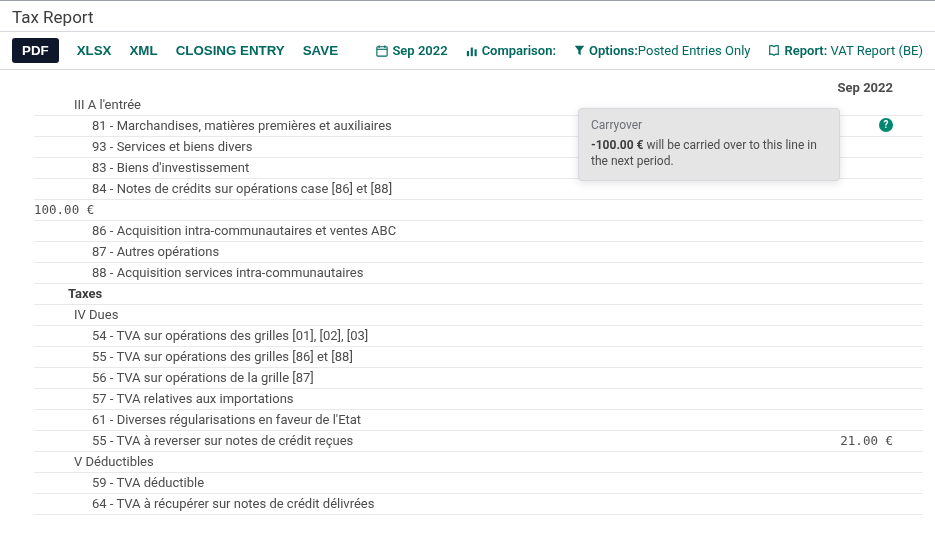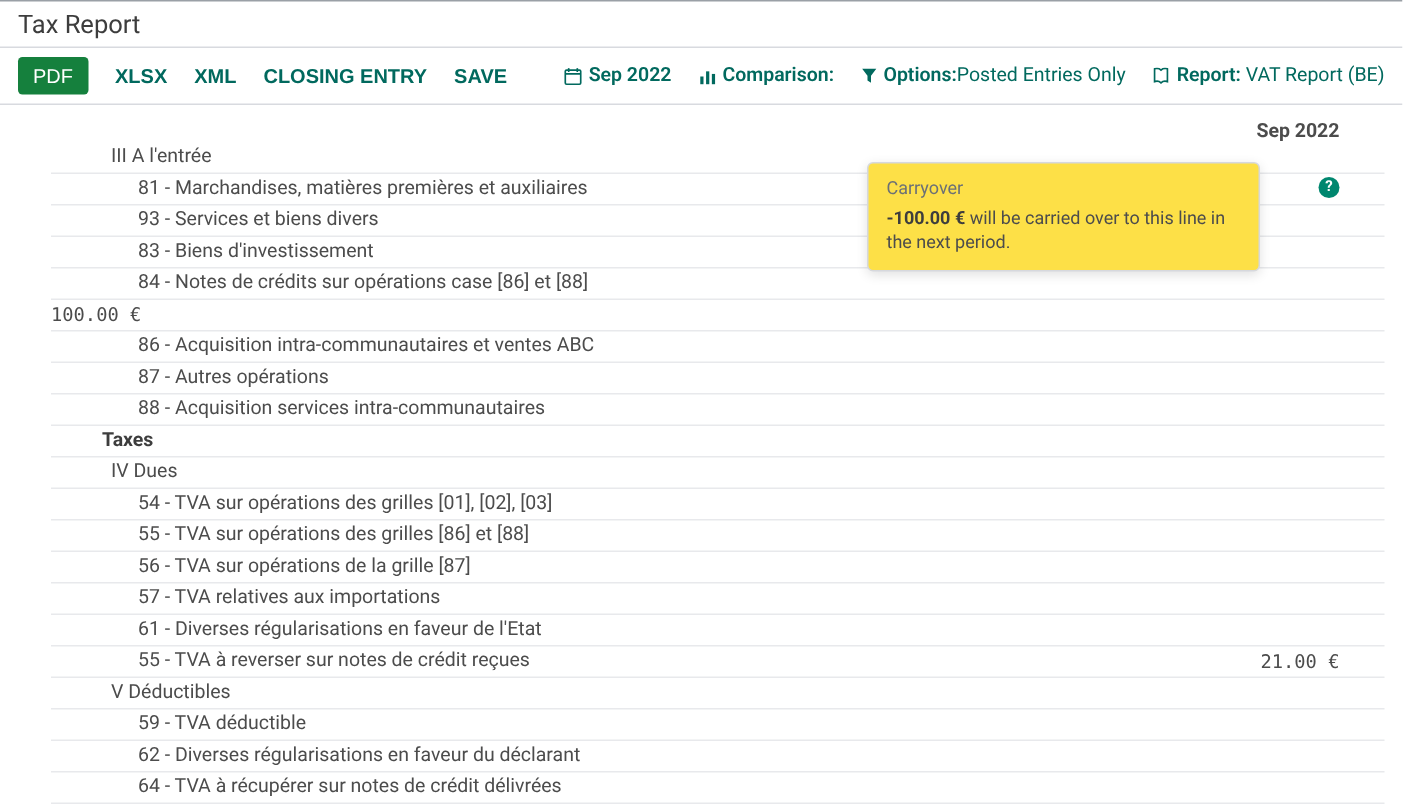--- a/index.html
+++ b/index.html
@@ -23,23 +23,23 @@
   }
   .toolbar {
     display: flex;
     align-items: center;
     padding: 6px 12px 6px 12px;
     border-bottom: 1px solid #d8dadf;
     gap: 18px;
     font-size: 13px;
   }
   .btn-pdf {
-    background: #15803d;
+    background: #0f172a;
     color: #fff;
-    font-weight: 400;
+    font-weight: 700;
     padding: 5px 10px;
     border-radius: 3px;
     border: none;
     cursor: pointer;
   }
   .btn-link {
     color: #01695e;
     font-weight: 600;
     background: none;
     border: none;
@@ -91,21 +91,21 @@
     color:#fff;
     font-size:10px; font-weight:700;
     text-align:center; line-height:14px;
     margin-right: 30px;
   }
   .carryover-pop {
     position: absolute;
     left: 578px;
     top: 108px;
     width: 262px;
-    background: #fde047;
+    background: #e5e5e5;
     border: 1px solid #d6d8dd;
     border-radius: 4px;
     box-shadow: 0 2px 8px rgba(0,0,0,0.12);
     padding: 8px 12px 10px 12px;
     font-size: 12px;
     line-height: 1.35;
   }
   .carryover-pop .head { color: #6b7076; margin-bottom: 4px; }
   .carryover-pop .amount { font-weight: 700; color: #3d3d3d; }
   svg { display: block; }
@@ -241,24 +241,20 @@
       </div>
       <div class="row indent-1">
         <div class="label">V Déductibles</div>
         <div class="value"></div>
       </div>
       <div class="row indent-2">
         <div class="label">59 - TVA déductible</div>
         <div class="value"></div>
       </div>
       <div class="row indent-2">
-        <div class="label">62 - Diverses régularisations en faveur du déclarant</div>
-        <div class="value"></div>
-      </div>
-      <div class="row indent-2">
         <div class="label">64 - TVA à récupérer sur notes de crédit délivrées</div>
         <div class="value"></div>
       </div>
     </div>
 </div>
 
 <div class="carryover-pop">
   <div class="head">Carryover</div>
   <div>
     <span class="amount">-100.00 €</span><span> will be carried over to this line in the next period.</span>

